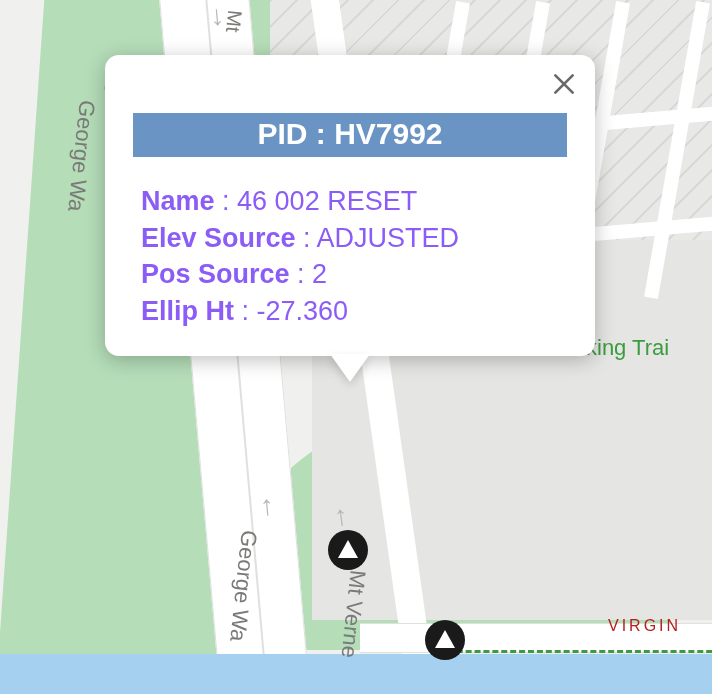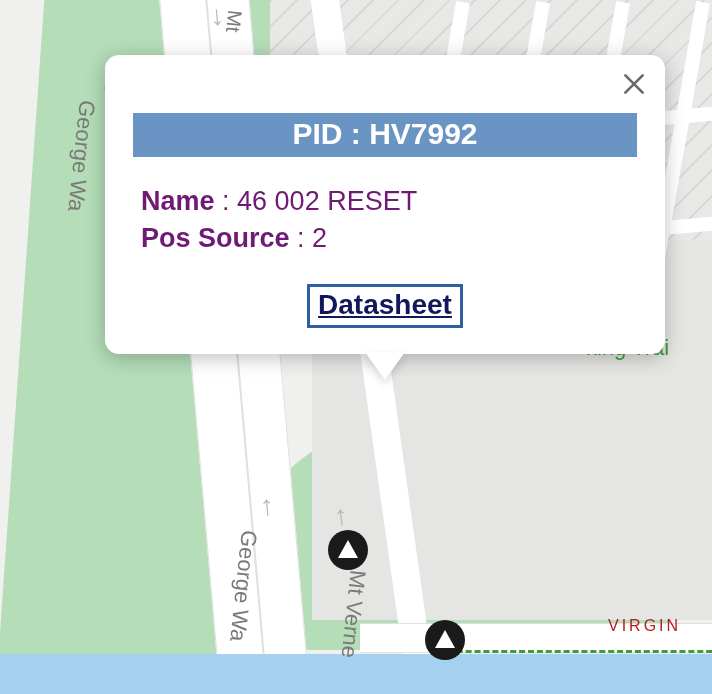--- a/index.html
+++ b/index.html
@@ -169,21 +169,21 @@
     border-right: 10px solid transparent;
     border-bottom: 18px solid #fff;
     margin-top: -2px;
   }
   
   
   .info-window {
     position: absolute;
     top: 55px;
     left: 105px;
-    width: 560px;
+    width: 490px;
     background: #ffffff;
     border-radius: 14px;
     box-shadow: 0 4px 20px rgba(0,0,0,0.25);
     padding: 22px 28px 26px 28px;
   }
   .info-tail {
     position: absolute;
     bottom: -26px;
     left: 50%;
     transform: translateX(-50%);
@@ -209,21 +209,21 @@
     background: #6a94c3;
     color: #ffffff;
     font-size: 30px;
     font-weight: bold;
     text-align: center;
     padding: 4px 0 6px 0;
     margin: 36px 0 26px 0;
   }
   
   .info-body {
-    color: #701a75;
+    color: #8b5cf6;
     font-size: 27px;
     line-height: 1.36;
     padding-left: 8px;
   }
   .info-row .key { font-weight: bold; }
   
   .datasheet-wrap {
     text-align: center;
     margin-top: 28px;
   }
@@ -287,22 +287,21 @@
           <path d="M4 4 L20 20 M20 4 L4 20" stroke="currentColor" stroke-width="2.5" stroke-linecap="round" fill="none"></path>
         </svg>
     </div>
 
     <div class="pid-banner">
       <span>PID</span> : <span>HV7992</span>
     </div>
 
     <div class="info-body">
       <div class="info-row"><span class="key">Name</span> : <span>46 002 RESET</span></div>
+      <div class="info-row"><span class="key">Elev Source</span> : <span>ADJUSTED</span></div>
       <div class="info-row"><span class="key">Pos Source</span> : <span>2</span></div>
+      <div class="info-row"><span class="key">Ellip Ht</span> : <span>-27.360</span></div>
     </div>
 
-    <div class="datasheet-wrap">
-      <a class="datasheet-link">Datasheet</a>
-    </div>
 
     <div class="info-tail"></div>
   </div>
 </div>
 
 </body></html>

